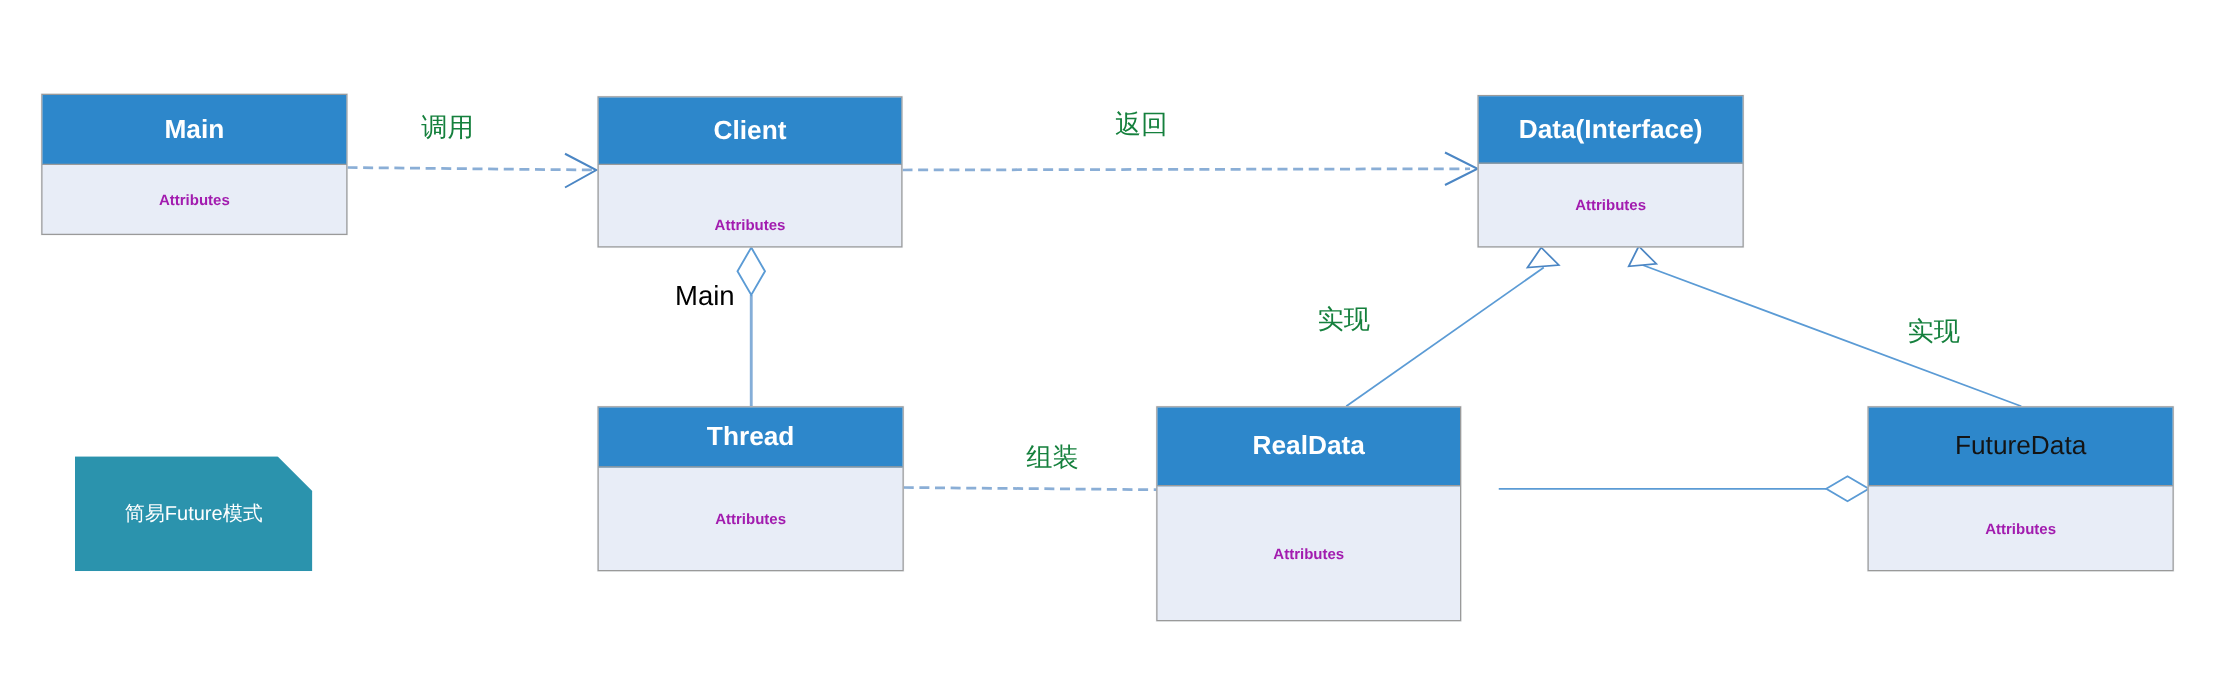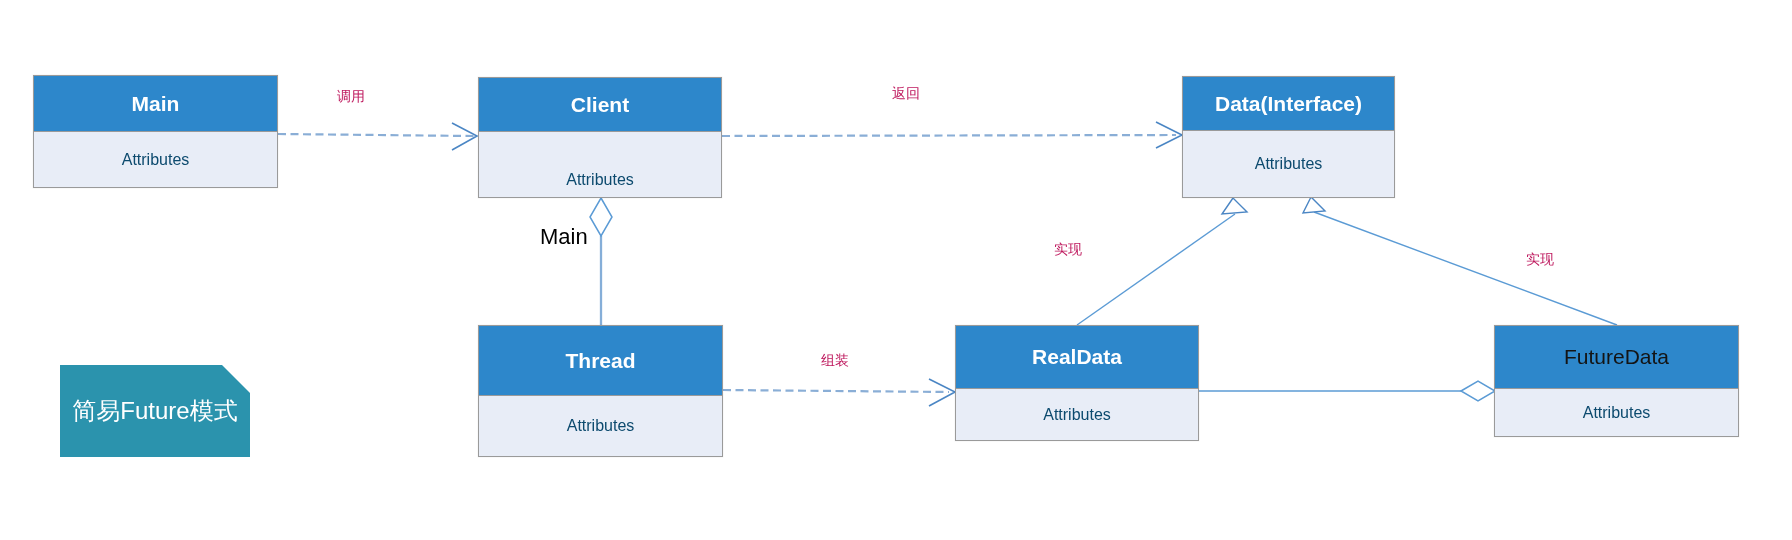--- a/index.html
+++ b/index.html
@@ -46,48 +46,48 @@
     align-items: center;
     justify-content: center;
   }
   .uml-head.dark-title {
     color: #141414;
     font-weight: 500;
   }
   .uml-body {
     box-sizing: border-box;
     width: 100%;
-    color: #0c4a6e;
-    font-size: 16px;
-    font-weight: 400;
+    color: #a21caf;
+    font-size: 12px;
+    font-weight: 700;
     display: flex;
     align-items: center;
     justify-content: center;
     flex: 1;
   }
   .uml-box { display: flex; flex-direction: column; }
 
   .edge-label {
     position: absolute;
-    color: #be185d;
-    font-size: 14px;
+    color: #15803d;
+    font-size: 21px;
     white-space: nowrap;
   }
 
   .note-shape {
     position: absolute;
     left: 60px; top: 365px;
     width: 190px; height: 92px;
     background: #2b93ad;
     clip-path: polygon(0 0, calc(100% - 28px) 0, 100% 28px, 100% 100%, 0 100%);
     display: flex;
     align-items: center;
     justify-content: center;
     color: #ffffff;
-    font-size: 24px;
+    font-size: 16px;
   }
   .note-fold {
     position: absolute;
     right: -6px; top: 8px;
     width: 40px; height: 0;
     border-top: 2px solid #247b91;
     transform: rotate(45deg);
   }
 </style>
 </head>
@@ -142,30 +142,30 @@
     <div class="uml-head" style="height:54px;">Client</div>
     <div class="uml-body">Attributes</div>
   </div>
 
   <div class="uml-box" style="left:1182px; top:76px; width:213px; height:122px;">
     <div class="uml-head" style="height:54px;">Data(Interface)</div>
     <div class="uml-body">Attributes</div>
   </div>
 
   <div class="uml-box" style="left:478px; top:325px; width:245px; height:132px;">
-    <div class="uml-head" style="height:70px;">Thread</div>
+    <div class="uml-head" style="height:48px;">Thread</div>
     <div class="uml-body">Attributes</div>
   </div>
 
-  <div class="uml-box" style="left:955px; top:325px; width:244px; height:116px;text-align:center;">
+  <div class="uml-box" style="left:925px; top:325px; width:244px; height:172px;text-align:center;">
     <div class="uml-head" style="height:63px;">RealData</div>
     <div class="uml-body">Attributes</div>
   </div>
 
-  <div class="uml-box" style="left:1494px; top:325px; width:245px; height:112px;">
+  <div class="uml-box" style="left:1494px; top:325px; width:245px; height:132px;">
     <div class="uml-head dark-title" style="height:63px;">FutureData</div>
     <div class="uml-body">Attributes</div>
   </div>
 
   <div class="edge-label" style="left:337px; top:88px;">调用</div>
   <div class="edge-label" style="left:892px; top:85px;font-family:Liberation Serif, serif;">返回</div>
   <div class="edge-label" style="left:540px; top:224px; font-size:22px; color:#000;">Main</div>
   <div class="edge-label" style="left:808px; top:352px;margin-left:13px;">组装</div>
   <div class="edge-label" style="left:1054px; top:241px;">实现</div>
   <div class="edge-label" style="left:1526px; top:251px;">实现</div>

